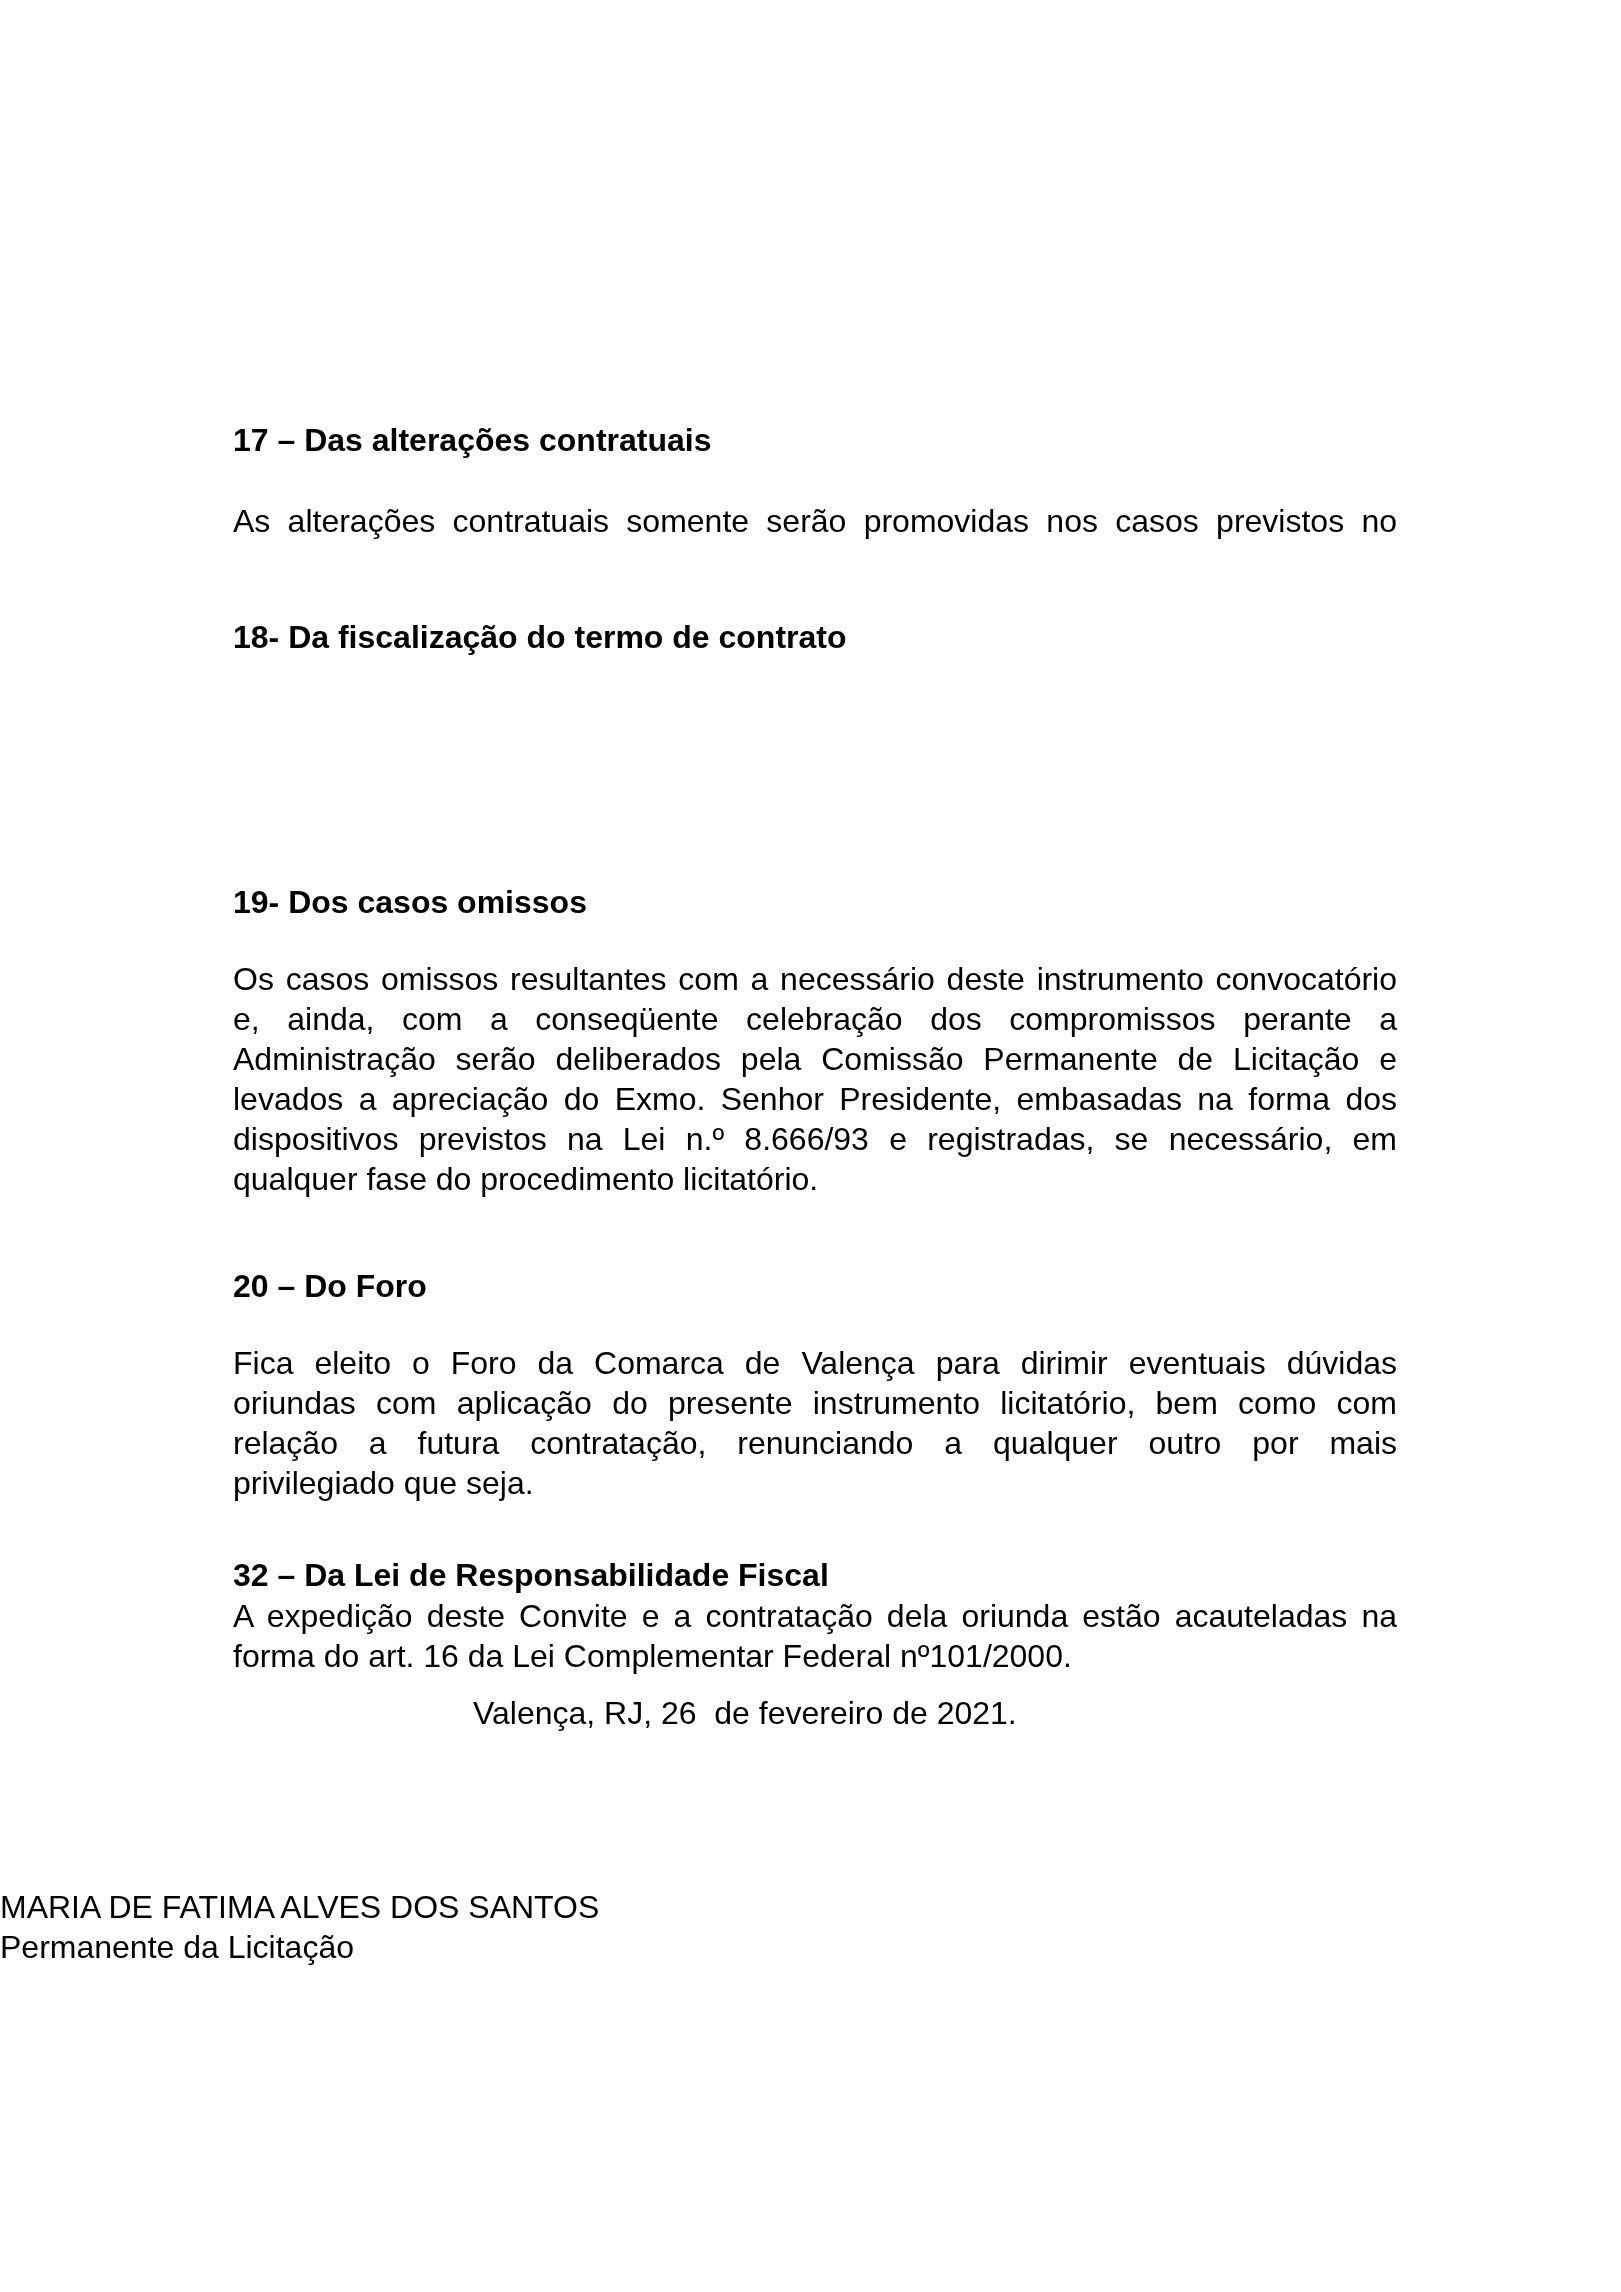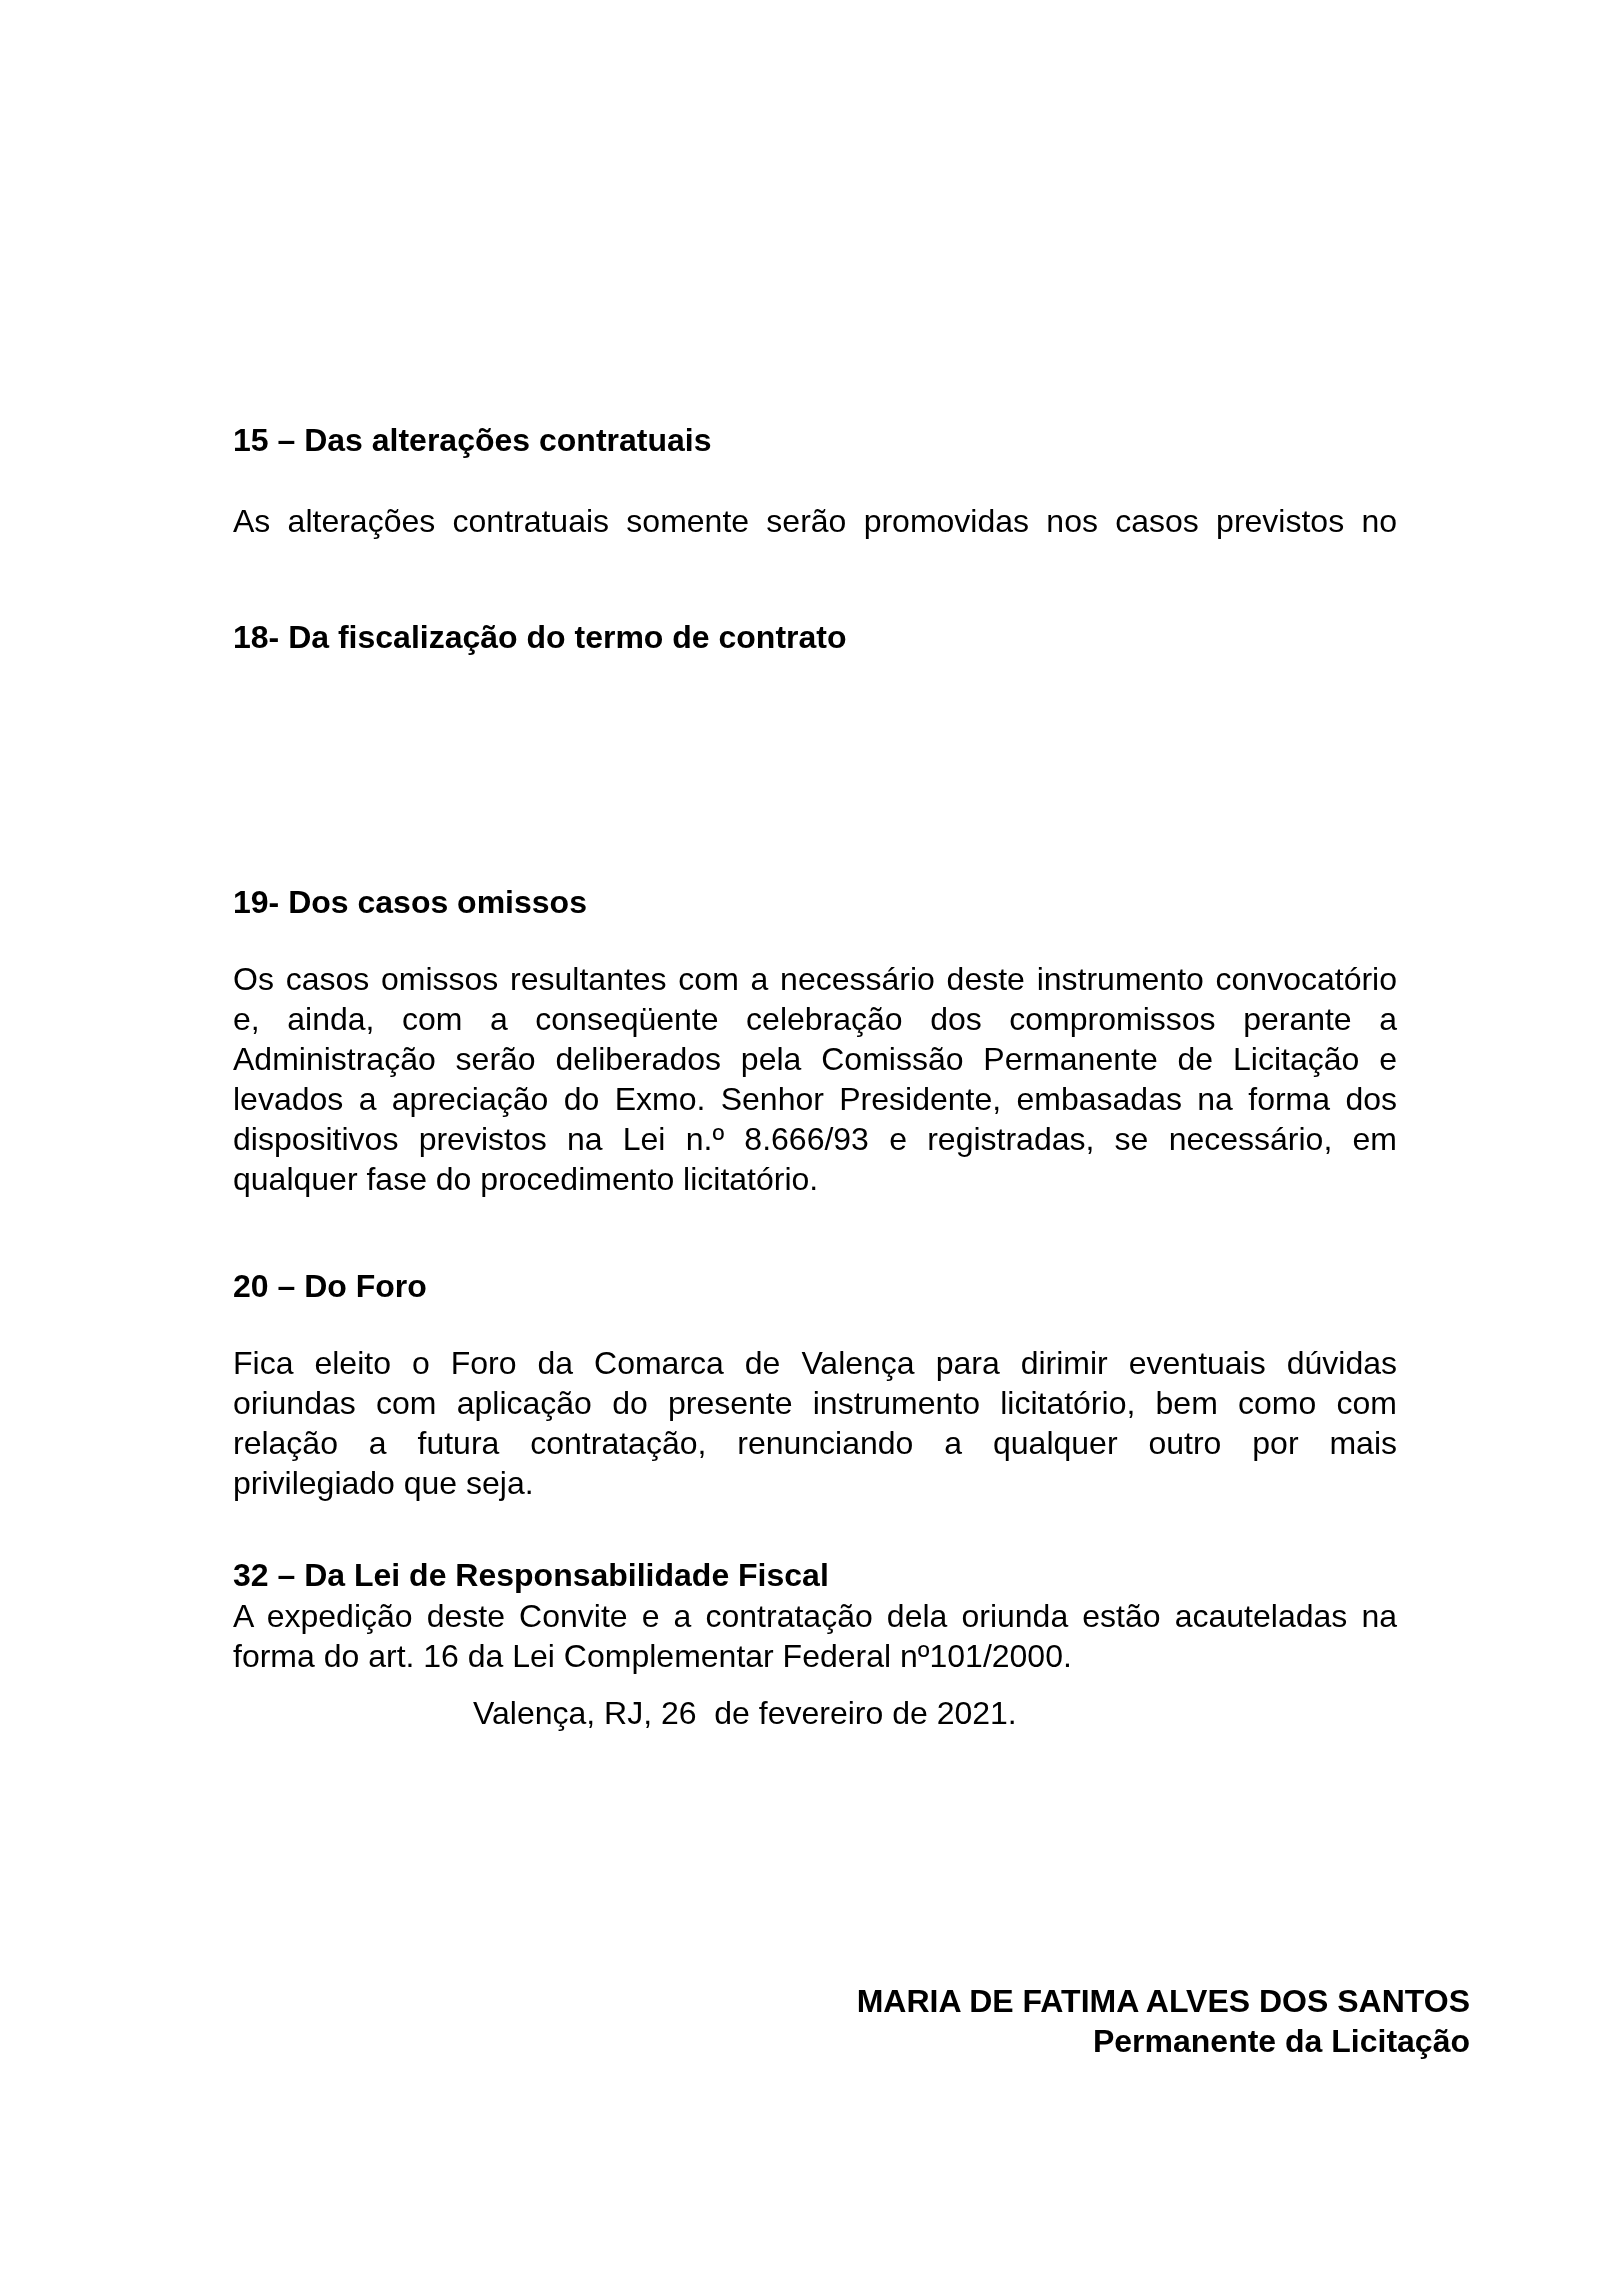--- a/index.html
+++ b/index.html
@@ -26,41 +26,41 @@
   .ln.just{
     text-align:justify;
     text-align-last:justify;
     text-justify:inter-word;
   }
   .date-line{
     position:absolute;left:473px;top:1693px;
     white-space:pre;
   }
   .signature{
-    position:absolute;left:0;top:1981px;width:1470px;
-    text-align:right;
-    font-weight:bold;
+    position:absolute;left:0;top:1887px;width:1470px;
+    text-align:left;
+    font-weight:normal;
   }
   .t-h17{top:420px}
   .t-p17{top:501px}
   .t-h18{top:617px}
   .t-p18{top:696px}
   .t-h19{top:882px}
   .t-p19{top:959px}
   .t-h20{top:1266px}
   .t-p20{top:1343px}
   .t-h21{top:1555px}
   .t-p21{top:1596px}
 </style>
 </head>
 <body>
 
 <div class="page">
 
-  <div class="heading t-h17">15 – Das alterações contratuais</div>
+  <div class="heading t-h17">17 – Das alterações contratuais</div>
   <div class="para t-p17">
     <span class="ln just">As alterações contratuais somente serão promovidas nos casos previstos no</span>
   </div>
 
   <div class="heading t-h18">18- Da fiscalização do termo de contrato</div>
 
   <div class="heading t-h19">19- Dos casos omissos</div>
   <div class="para t-p19">
     <span class="ln just">Os casos omissos resultantes com a necessário deste instrumento convocatório</span>
     <span class="ln just">e, ainda, com a conseqüente celebração dos compromissos perante a</span>

